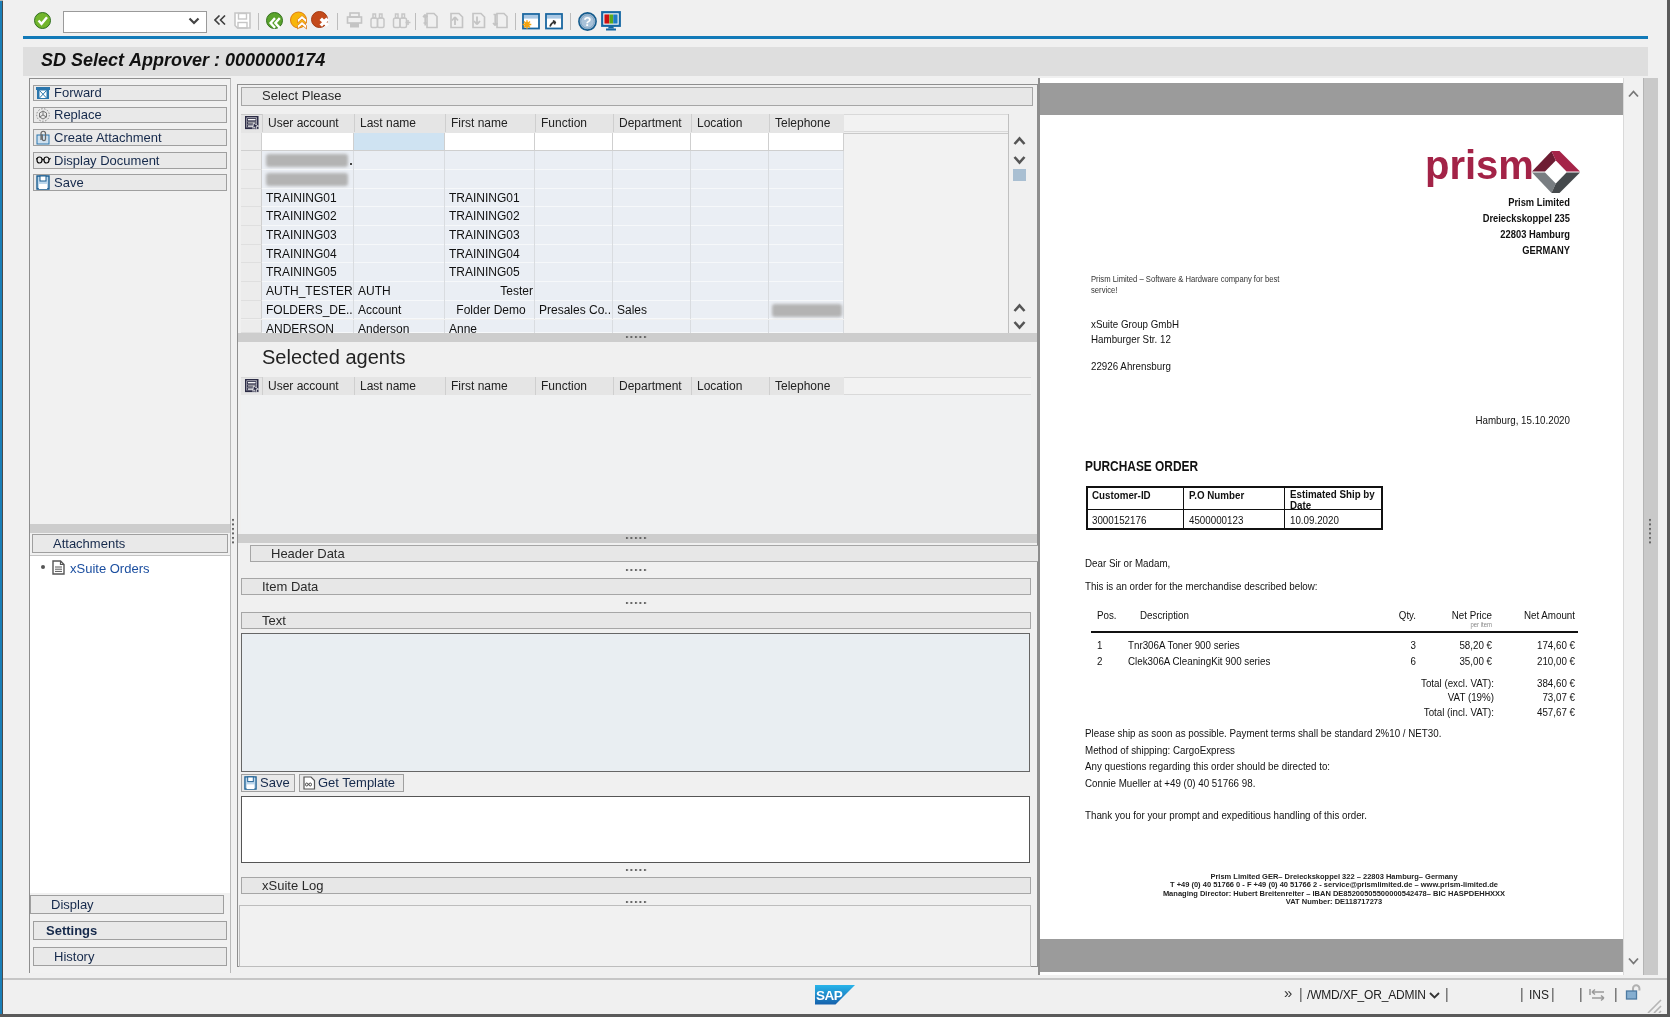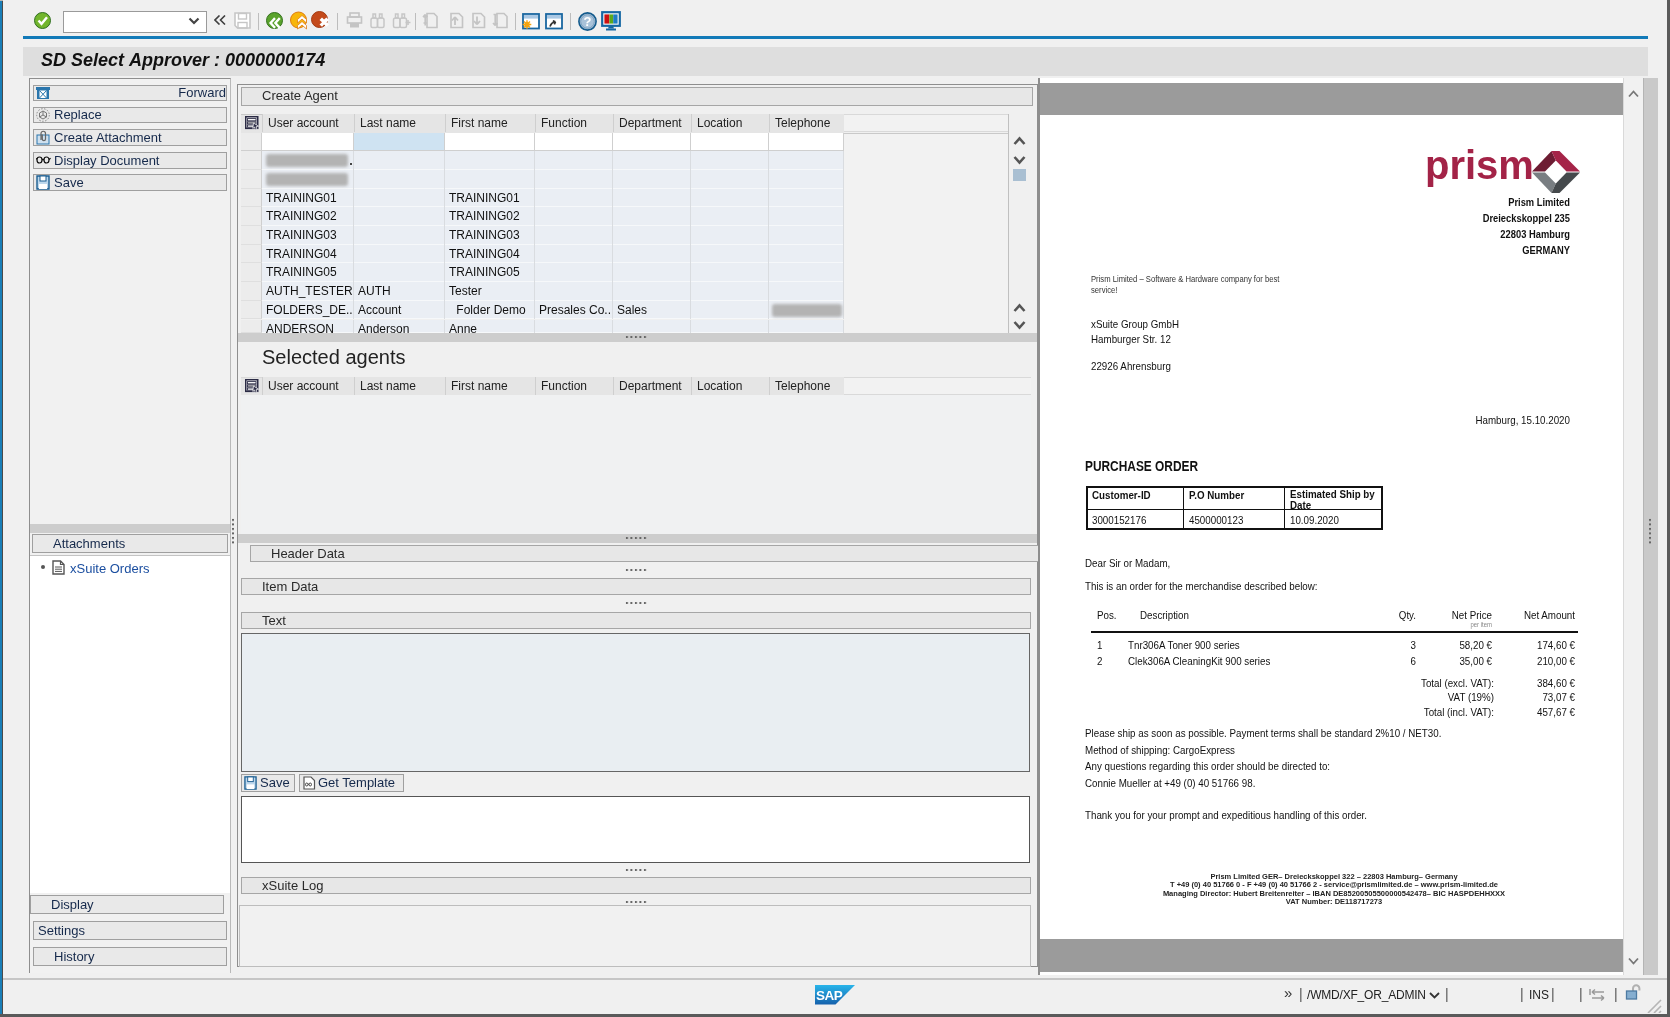--- a/index.html
+++ b/index.html
@@ -139,21 +139,21 @@
   <path d="M8 14.8 H12 L13 17.5 H7 Z" fill="#1668a4"></path>
   <rect x="5" y="17.5" width="10" height="2" fill="#1668a4"></rect>
 </svg>
 <div class="abs" style="left:23px;top:36px;width:1625px;height:3px;background:#127ab8;"></div>
 
 <div class="abs" style="left:23px;top:47px;width:1625px;height:29px;background:#dedede;"></div>
 <div class="abs" style="left:41px;top:50px;font-size:18px;font-weight:bold;font-style:italic;color:#111;">SD&nbsp;Select&nbsp;Approver&nbsp;:&nbsp;0000000174</div>
 
 <div class="abs" style="left:29px;top:78px;width:202px;height:895px;background:#f1f1f1;border-left:1px solid #8e8e8e;border-top:1px solid #8e8e8e;border-right:1px solid #b9b9b9;box-sizing:border-box;"></div>
 
-<div class="btn" style="left:33px;top:85px;width:192px;height:14px;line-height:14px;text-align:right;">
+<div class="btn" style="left:33px;top:85px;width:192px;height:14px;line-height:14px;">
   <svg class="abs" style="left:2px;top:0px" width="14" height="14" viewBox="0 0 14 14">
       <rect x="1" y="3" width="12" height="10" fill="#2a76ad"></rect>
       <rect x="0" y="1" width="14" height="3" fill="#2a76ad"></rect>
       <path d="M3.5 4.5 H10.5 V12 H3.5 Z" fill="#fff"></path>
       <path d="M3.5 4.5 L10.5 12 M10.5 4.5 L3.5 12" stroke="#2a76ad" stroke-width="1"></path>
     </svg>
   <span style="margin-left:20px;">Forward</span>
 </div>
 <div class="btn" style="left:33px;top:107px;width:192px;height:14px;line-height:14px;">
   <svg class="abs" style="left:2px;top:0px" width="14" height="14" viewBox="0 0 14 14">
@@ -190,25 +190,25 @@
 <div class="abs" style="left:41px;top:565px;width:4px;height:4px;border-radius:50%;background:#555;"></div>
 <svg class="abs" style="left:52px;top:560px" width="13" height="15" viewBox="0 0 13 15">
     <path d="M1 1 H8.5 L12 4.5 V14 H1 Z" fill="#fff" stroke="#555" stroke-width="1.4"></path>
     <path d="M8.5 1 V4.5 H12" fill="none" stroke="#555" stroke-width="1.2"></path>
     <path d="M3 7 H10 M3 9.2 H10 M3 11.4 H10" stroke="#555" stroke-width="1"></path>
   </svg>
 <div class="abs" style="left:70px;top:561px;font-size:13px;color:#1c4fa0;">xSuite Orders</div>
 <div class="dots-v" style="left:231px;top:518px;"></div>
 
 <div class="btn" style="left:30px;top:895px;width:192px;height:17px;line-height:17px;"><span style="margin-left:20px;">Display</span></div>
-<div class="btn" style="left:33px;top:921px;width:192px;height:17px;line-height:17px;"><span style="margin-left:4px;">Settings</span></div>
+<div class="btn" style="left:33px;top:921px;width:192px;height:17px;line-height:17px;"><span style="margin-left:12px;font-weight:bold;">Settings</span></div>
 <div class="btn" style="left:33px;top:947px;width:192px;height:17px;line-height:17px;"><span style="margin-left:20px;">History</span></div>
 
 <div class="abs" style="left:237px;top:84px;width:801px;height:883px;background:#f0f0f0;border:1px solid #8e8e8e;box-sizing:border-box;"></div>
-<div class="bar" style="left:241px;top:87px;width:790px;height:17px;"><span style="margin-left:20px;">Create Agent</span></div>
+<div class="bar" style="left:241px;top:87px;width:790px;height:17px;"><span style="margin-left:20px;">Select Please</span></div>
 <div class="abs" style="left:241px;top:114px;width:603px;height:18px;background:#e5e5e5;border-top:1px solid #c9c9c9;"></div>
 <div class="abs" style="left:844px;top:114px;width:164px;height:18px;background:#f2f2f2;border-top:1px solid #d9d9d9;border-bottom:1px solid #d9d9d9;box-sizing:border-box;"></div>
 <div class="hdrcell" style="left:262px;top:114px;width:86px;">User account</div>
 <div class="hdrcell" style="left:354px;top:114px;width:85px;">Last name</div>
 <div class="hdrcell" style="left:445px;top:114px;width:84px;">First name</div>
 <div class="hdrcell" style="left:535px;top:114px;width:72px;">Function</div>
 <div class="hdrcell" style="left:613px;top:114px;width:72px;">Department</div>
 <div class="hdrcell" style="left:691px;top:114px;width:72px;">Location</div>
 <div class="hdrcell" style="left:769px;top:114px;width:69px;">Telephone</div>
 <svg class="abs" style="left:245px;top:116px" width="15" height="14" viewBox="0 0 15 14">
@@ -307,21 +307,21 @@
 <div class="abs" style="left:262px;top:282.1px;width:582px;height:18.7px;background:#eaeef4;border-bottom:1px solid #f6f8fa;box-sizing:border-box;"></div>
 <div class="abs" style="left:353px;top:282.1px;width:1px;height:18.7px;background:#d9dce0;"></div>
 <div class="abs" style="left:444px;top:282.1px;width:1px;height:18.7px;background:#d9dce0;"></div>
 <div class="abs" style="left:534px;top:282.1px;width:1px;height:18.7px;background:#d9dce0;"></div>
 <div class="abs" style="left:612px;top:282.1px;width:1px;height:18.7px;background:#d9dce0;"></div>
 <div class="abs" style="left:690px;top:282.1px;width:1px;height:18.7px;background:#d9dce0;"></div>
 <div class="abs" style="left:768px;top:282.1px;width:1px;height:18.7px;background:#d9dce0;"></div>
 <div class="abs" style="left:843px;top:282.1px;width:1px;height:18.7px;background:#d9dce0;"></div>
 <div class="cell" style="left:262px;top:282.1px;width:86px;height:18.7px;overflow:hidden;white-space:nowrap;">AUTH_TESTER</div>
 <div class="cell" style="left:354px;top:282.1px;width:85px;height:18.7px;overflow:hidden;white-space:nowrap;">AUTH</div>
-<div class="cell" style="left:445px;top:282.1px;width:84px;height:18.7px;overflow:hidden;white-space:nowrap;">Tester</div>
+<div class="cell" style="left:445px;top:282.1px;width:84px;height:18.7px;overflow:hidden;white-space:nowrap;text-align:right;">Tester</div>
 <div class="abs" style="left:241px;top:300.8px;width:21px;height:18.7px;background:#ececec;border-right:1px solid #cfcfcf;border-bottom:1px solid #dfdfdf;box-sizing:border-box;"></div>
 <div class="abs" style="left:262px;top:300.8px;width:582px;height:18.7px;background:#eaeef4;border-bottom:1px solid #f6f8fa;box-sizing:border-box;"></div>
 <div class="abs" style="left:353px;top:300.8px;width:1px;height:18.7px;background:#d9dce0;"></div>
 <div class="abs" style="left:444px;top:300.8px;width:1px;height:18.7px;background:#d9dce0;"></div>
 <div class="abs" style="left:534px;top:300.8px;width:1px;height:18.7px;background:#d9dce0;"></div>
 <div class="abs" style="left:612px;top:300.8px;width:1px;height:18.7px;background:#d9dce0;"></div>
 <div class="abs" style="left:690px;top:300.8px;width:1px;height:18.7px;background:#d9dce0;"></div>
 <div class="abs" style="left:768px;top:300.8px;width:1px;height:18.7px;background:#d9dce0;"></div>
 <div class="abs" style="left:843px;top:300.8px;width:1px;height:18.7px;background:#d9dce0;"></div>
 <div class="cell" style="left:262px;top:300.8px;width:86px;height:18.7px;overflow:hidden;white-space:nowrap;">FOLDERS_DE..</div>

